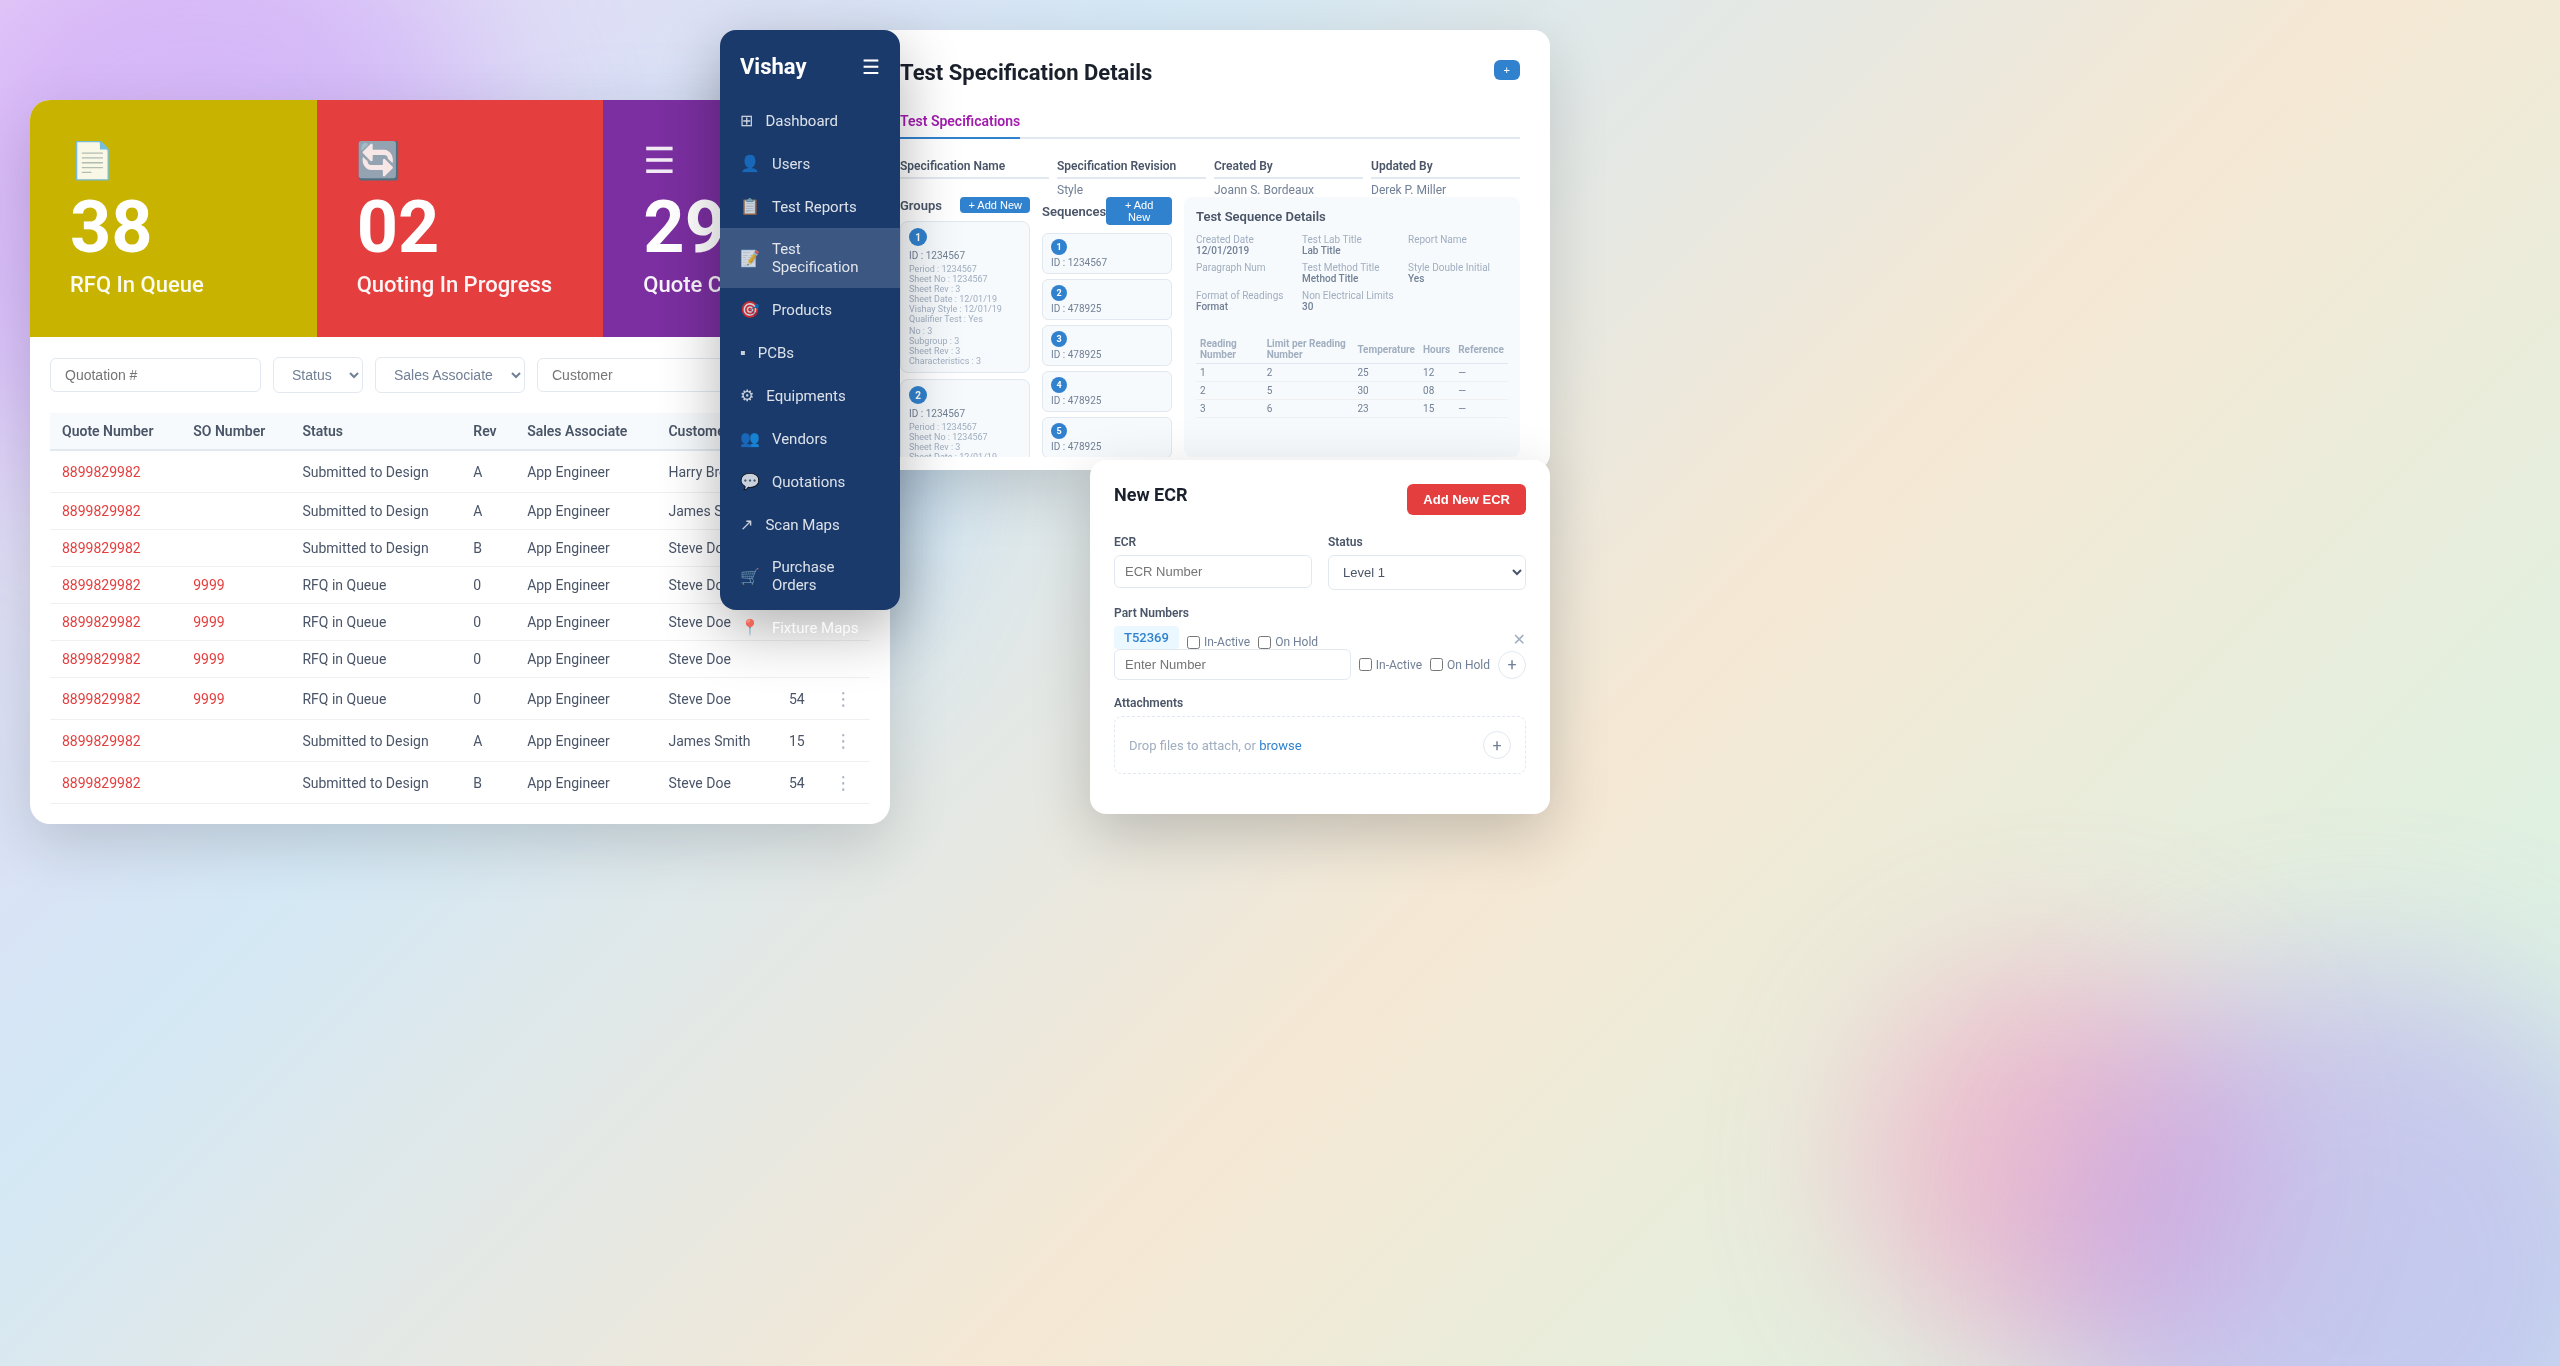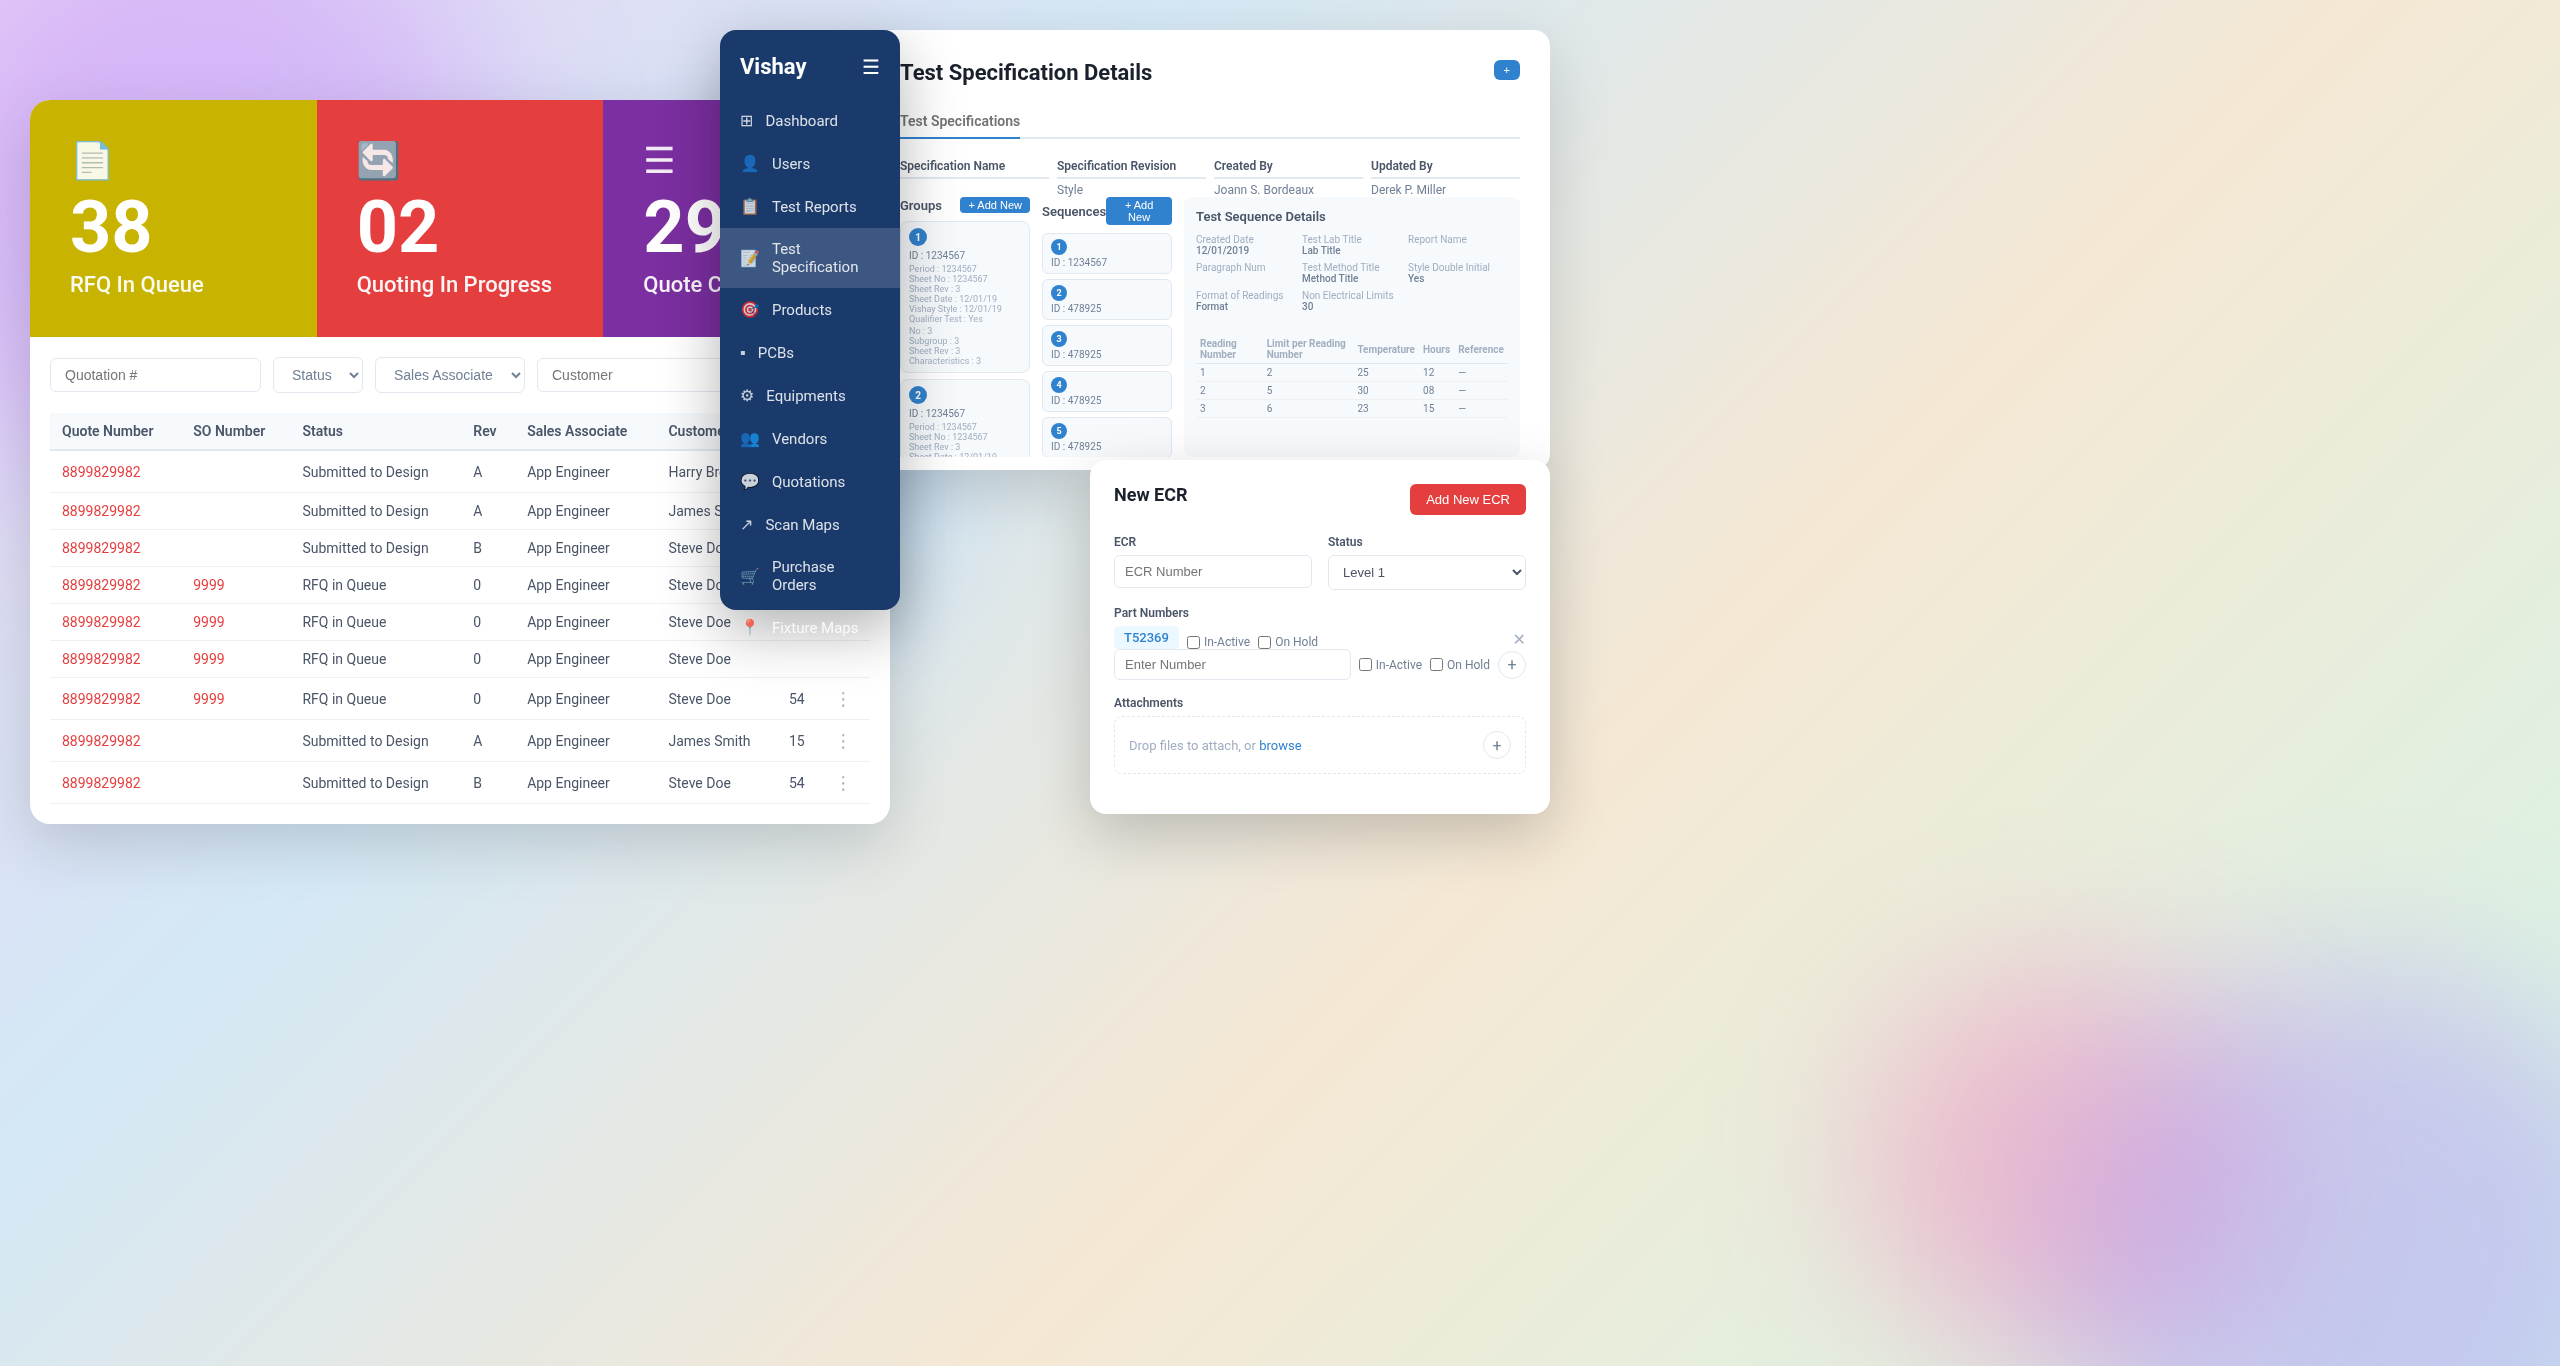--- a/index.html
+++ b/index.html
@@ -225,21 +225,21 @@
     .spec-tab {
       padding: 8px 0;
       margin-right: 24px;
       font-size: 14px;
       color: #718096;
       cursor: pointer;
       position: relative;
     }
 
     .spec-tab.active {
-      color: #737373;
+      color: #a21caf;
       font-weight: 600;
     }
 
     .spec-tab.active::after {
       content: '';
       position: absolute;
       bottom: -2px;
       left: 0;
       right: 0;
       height: 2px;
@@ -425,21 +425,21 @@
       color: #1a202c;
     }
 
     .add-ecr-btn {
       background: #e53e3e;
       color: white;
       border: none;
       border-radius: 6px;
       padding: 8px 16px;
       font-size: 13px;
-      font-weight: 400;
+      font-weight: 700;
       cursor: pointer;
     }
 
     .ecr-row {
       display: grid;
       grid-template-columns: 1fr 1fr;
       gap: 16px;
       margin-bottom: 16px;
     }
 

